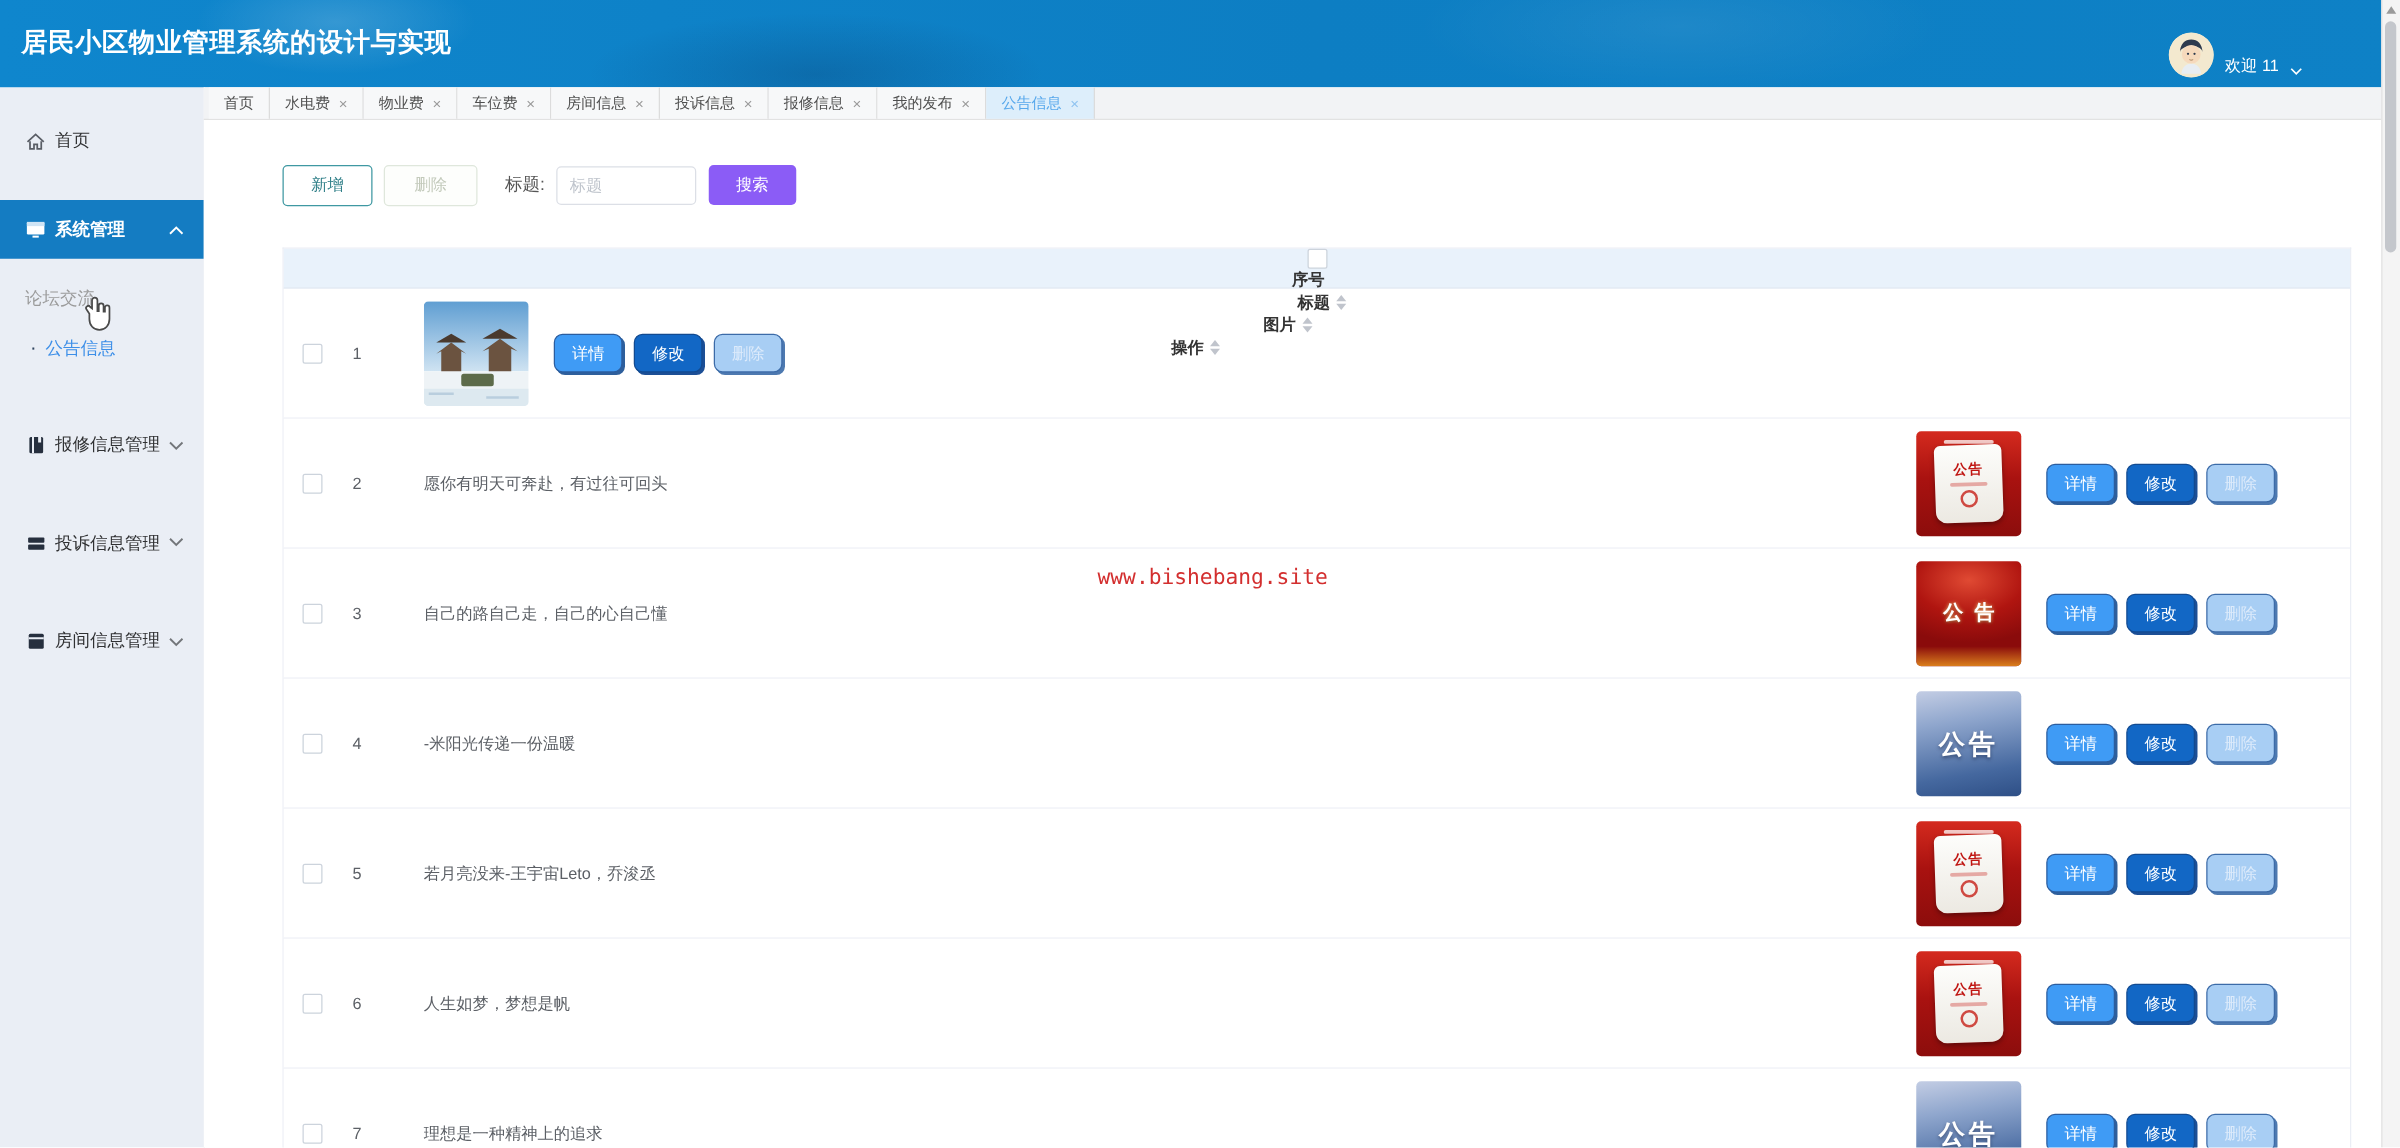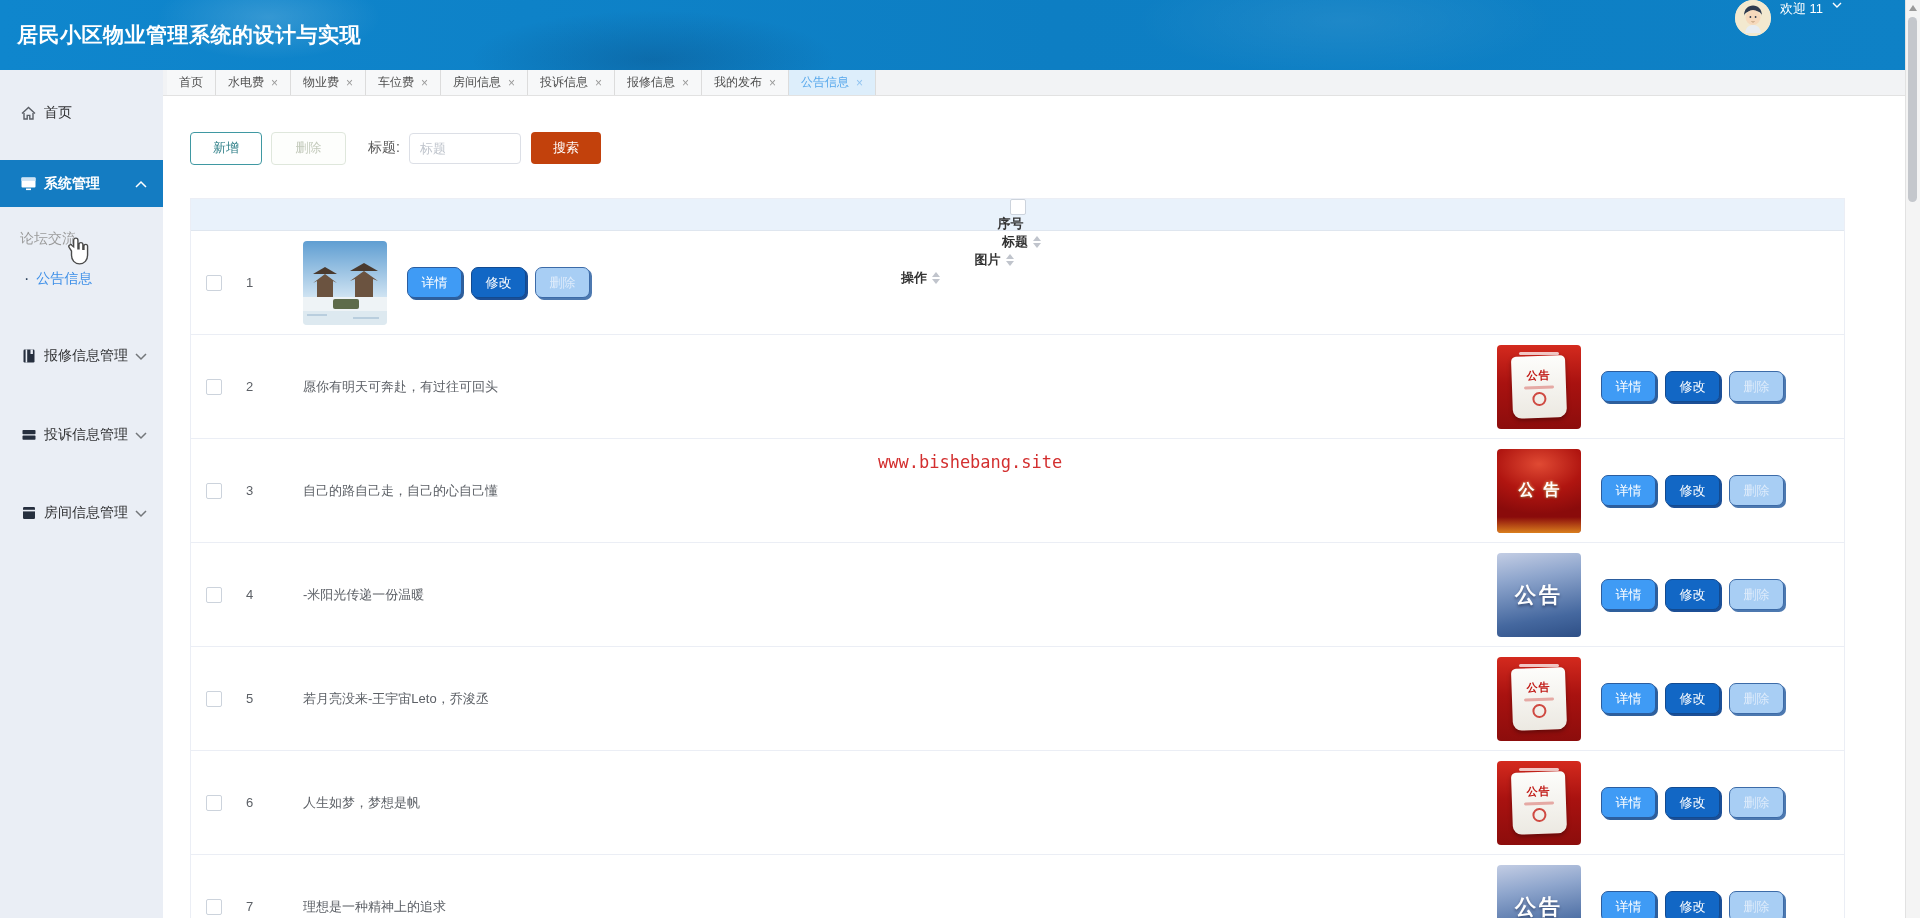--- a/index.html
+++ b/index.html
@@ -8,21 +8,21 @@
 
   
   .hdr{position:absolute;left:0;top:0;width:1920px;height:70px;
     background-image:
       radial-gradient(160px 60px at 14% 25%, rgba(255,255,255,.16), transparent 70%),
       radial-gradient(260px 70px at 34% 85%, rgba(8,45,90,.25), transparent 70%),
       radial-gradient(300px 80px at 70% 30%, rgba(255,255,255,.07), transparent 70%),
       linear-gradient(90deg,#0f86cd,#0d7ec3 55%,#0e81c6);}
   .hdr h1{margin:0;padding-left:17px;line-height:70px;font-size:21px;color:#fff;
     font-weight:bold;letter-spacing:.5px;}
-  .user{position:absolute;right:78px;top:0;height:62px;display:flex;align-items:flex-start;
+  .user{position:absolute;right:78px;top:0;height:62px;display:flex;align-items:flex-end;
     gap:9px;color:#fff;font-size:13px;cursor:pointer;}
   .avatar{width:36px;height:36px;border-radius:50%;overflow:hidden;background:#f3e9cf;
     display:inline-flex;align-items:center;justify-content:center;}
   .chev-dn-w{width:10px;height:10px;}
 
   
   .sbar{position:absolute;right:0;top:0;width:14px;height:918px;background:#f4f4f4;
     border-left:1px solid #e2e2e2;z-index:60;}
   .sbar .arrow{position:absolute;top:5px;left:3px;width:0;height:0;
     border-left:4px solid transparent;border-right:4px solid transparent;
@@ -35,53 +35,53 @@
     border-right:1px solid #e2e6ee;}
   .side-item{position:relative;display:flex;align-items:center;height:50px;
     padding-left:20px;color:#303133;font-size:14px;cursor:pointer;box-sizing:border-box;}
   .side-item .icn{display:inline-flex;width:17px;height:17px;margin-right:7px;
     align-items:center;justify-content:center;flex:0 0 auto;}
   .side-item .chev{position:absolute;right:16px;top:50%;transform:translateY(-50%);}
   #sidebar-items > :nth-child(1){margin-top:18px;}
   #sidebar-items > :nth-child(2){margin-top:22px;}
   #sidebar-items > :nth-child(3){margin-top:12px;}
   #sidebar-items > :nth-child(5){margin-top:32px;}
-  #sidebar-items > :nth-child(6){margin-top:29px;}
+  #sidebar-items > :nth-child(6){margin-top:29px;font-family:Liberation Serif, serif;}
   #sidebar-items > :nth-child(7){margin-top:28px;}
   #sidebar-items > :nth-child(8){margin-top:28px;}
   .side-item.group-active{height:47px;background:#147cc2;color:#fff;font-weight:600;}
   .side-item.sub{height:40px;color:#9b9b9b;}
   .side-item.sub-active{height:40px;padding-left:24px;color:#3d8fe8;}
   .side-item.sub-active .bullet{color:#30445e;margin-right:7px;font-size:16px;line-height:1;}
 
   
   .main{position:absolute;left:163px;top:70px;right:0;bottom:0;background:#fff;}
   .tabbar{height:25px;background:#f2f3f5;border-bottom:1px solid #e2e2e2;
     display:flex;align-items:stretch;padding-left:4px;}
   .tab{display:flex;align-items:center;gap:7px;padding:0 12px;font-size:12px;
     color:#4f4f4f;background:#f7f8f9;border-right:1px solid #dcdcdc;cursor:pointer;white-space:nowrap;}
   .tab .x{font-size:12px;color:#999;line-height:1;}
   .tab.active{background:#ddeefb;color:#57a8ec;}
   .tab.active .x{color:#8fc3f0;}
 
-  .content{position:relative;padding:35px 12px 0 27px;height:788px;box-sizing:border-box;}
+  .content{position:relative;padding:35px 12px 0 27px;height:788px;box-sizing:border-box;margin-left:36px;}
 
   
   .toolbar{display:flex;align-items:center;height:34px;}
   .btn{box-sizing:border-box;border-radius:4px;font-size:13px;cursor:pointer;
     font-family:inherit;}
   .btn-add{width:72px;height:33px;background:#fff;border:1px solid #3f98a2;color:#2f7f88;}
   .btn-del-top{width:75px;height:33px;background:#fdfefc;border:1px solid #dfe7dc;
     color:#c3cabb;margin-left:9px;cursor:not-allowed;}
   .tb-label{margin-left:22px;color:#555;font-size:14px;}
   .search-input{box-sizing:border-box;margin-left:9px;width:112px;height:31px;
     border:1px solid #dcdfe6;border-radius:4px;padding:0 10px;font-size:13px;color:#333;
     font-family:inherit;outline:none;}
   .search-input::placeholder{color:#bfc4cc;}
-  .btn-search{margin-left:10px;width:70px;height:32px;background:#c2410c;border:none;
+  .btn-search{margin-left:10px;width:70px;height:32px;background:#8b5cf6;border:none;
     color:#fff;}
 
   
   .tbl{margin-top:33px;width:1655px;border:1px solid #ebeef5;border-bottom:none;
     box-sizing:border-box;}
   .thead{display:flex;align-items:center;height:31px;background:#e9f2fb;
     border-bottom:1px solid #dfe6ef;font-size:13px;color:#333;font-weight:700;flex-direction:column;}
   .tr{display:flex;align-items:center;height:103px;border-bottom:1px solid #ebeef5;
     font-size:13px;color:#5c6066;background:#fff;}
   .col-cb{width:46px;display:flex;justify-content:center;box-sizing:border-box;}

